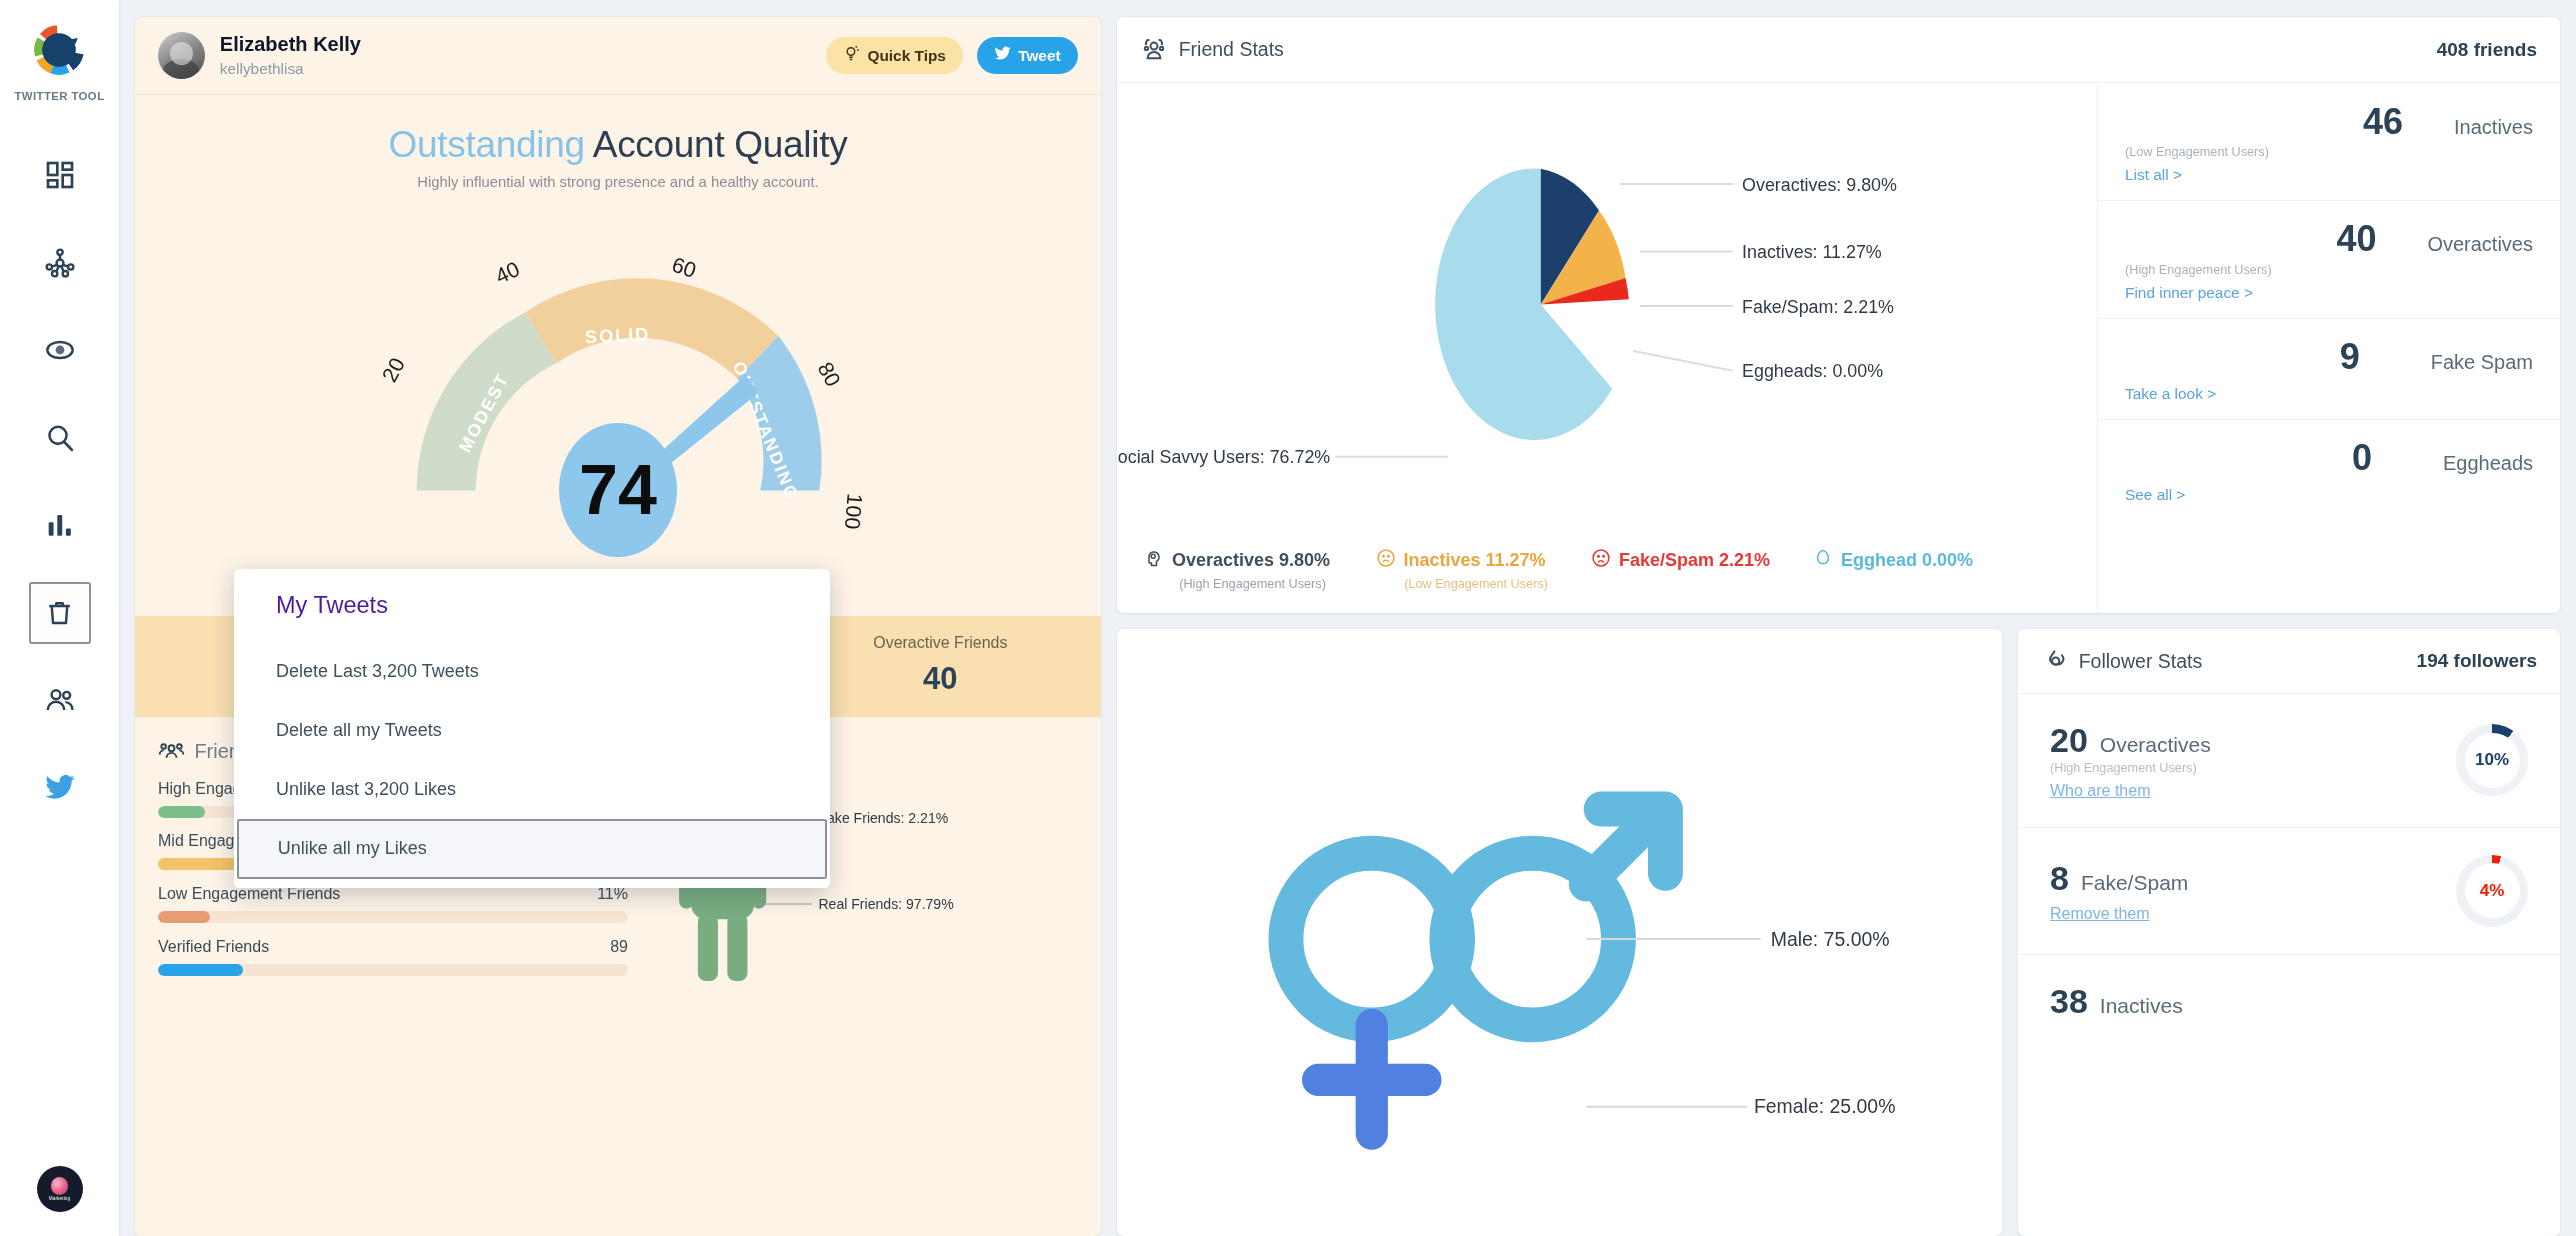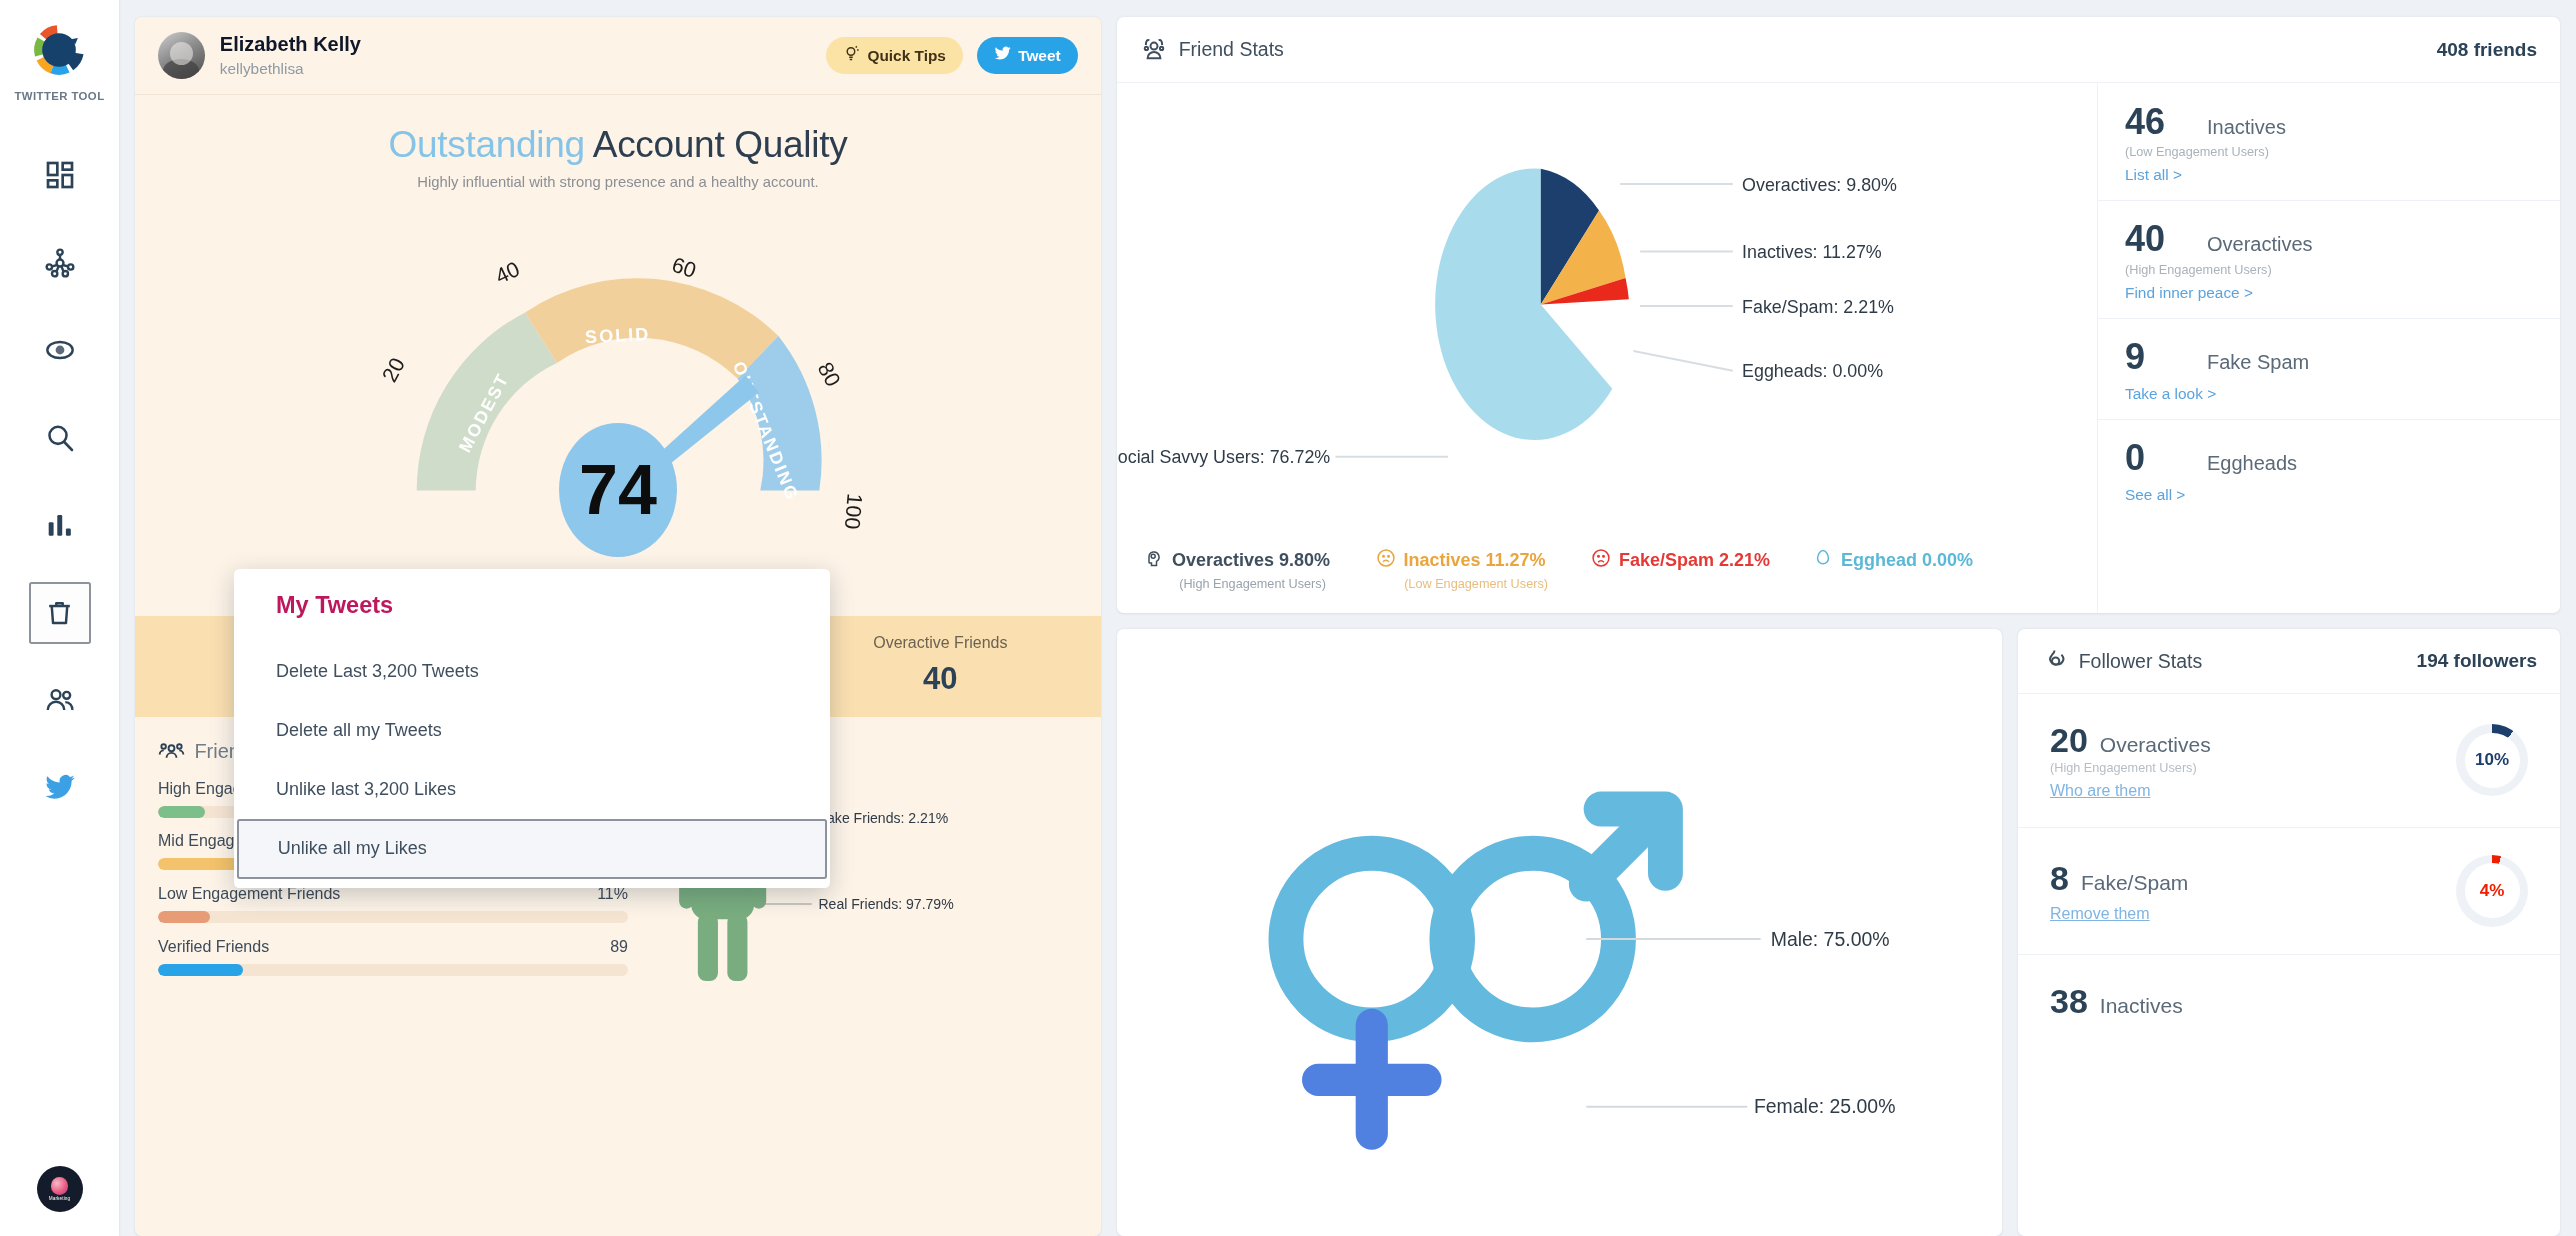--- a/index.html
+++ b/index.html
@@ -130,21 +130,21 @@
     border-bottom: 0.7px solid #eef1f5;
   }
   .panel-title { font-size: 19.5px; color:#3f4f5e; margin-left: 10.7px; font-weight:500;}
   .panel-count { margin-left:auto; font-size: 19px; font-weight: 700; color:#2b4257;}
 
   .fs-body { display:flex; height: 530px; }
   .fs-chart { flex:1; position: relative; }
   .fs-side { width: 463px; border-left: 0.7px solid #eef1f5; }
   .fs-side-row { padding: 17.4px 27px 16px 27px; border-bottom: 0.7px solid #eef1f5; }
   .fs-side-row:last-child { border-bottom:none; }
-  .fs-num-line { display:flex; align-items:baseline; gap: 20px; }
+  .fs-num-line { display:flex; align-items:baseline; gap: 29px; justify-content: flex-end; }
   .fs-num { font-size: 36px; font-weight: 700; color:#2b4257; min-width: 62px;}
   .fs-lbl { font-size: 20px; color:#5a6a78;}
   .fs-sub { font-size: 12.7px; color:#a9b2bb; margin-top: 2.7px;}
   .fs-link { font-size: 15.4px; color:#5ba3dd; margin-top: 6.7px; display:inline-block; cursor:pointer;}
 
   .legend-row { display:flex; align-items:flex-start; padding: 0 27px 17.4px 27px; gap: 43px;}
   .legend-item { display:flex; flex-direction:column;align-items:center; }
   .legend-main { display:flex; align-items:center; gap: 8px; font-size: 18px; font-weight: 600;}
   .legend-sub { font-size: 12.7px; margin-top: 4px; margin-left: 31px;}
 
@@ -164,21 +164,21 @@
   .donut { width: 72px; height:72px; border-radius:50%; display:flex; align-items:center; justify-content:center; position:relative;}
   .donut-inner { width: 55px; height: 55px; border-radius:50%; background:#fff; display:flex; align-items:center; justify-content:center; font-size: 17px; font-weight:700;}
 
   
   .dropdown {
     position:absolute; left: 115px; top: 569px; width: 596px;
     background:#fff; border-radius: 5.4px;
     box-shadow: 0 6.7px 23px rgba(20,35,60,0.22);
     padding: 23px 0 9.4px 0; z-index: 60;
   }
-  .dd-title { font-size: 23.5px; font-weight: 700; color:#be185d; padding: 0 24px 23px 42px;}
+  .dd-title { font-size: 23.5px; font-weight: 400; color:#4c1d95; padding: 0 24px 23px 42px;}
   .dd-item { font-size: 18px; color:#3f4f5e; padding: 19px 42px; cursor:pointer;}
   .dd-item.highlight { background:#f4f6f9; border: 2.7px solid #8d929c; border-radius: 2.7px; margin: 0 2.7px; padding: 17.4px 39px;}
 </style>
 </head>
 <body>
 
 <div class="app">
 
   <div class="sidebar">
     <div class="brand">

